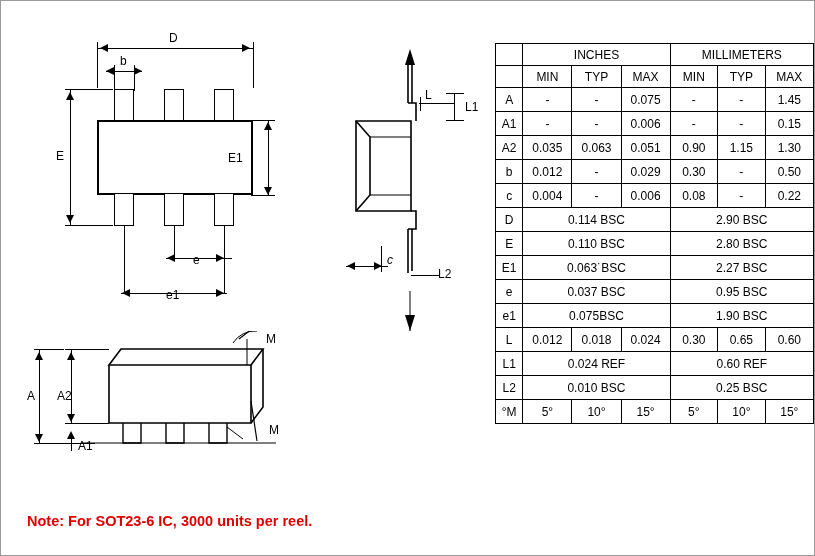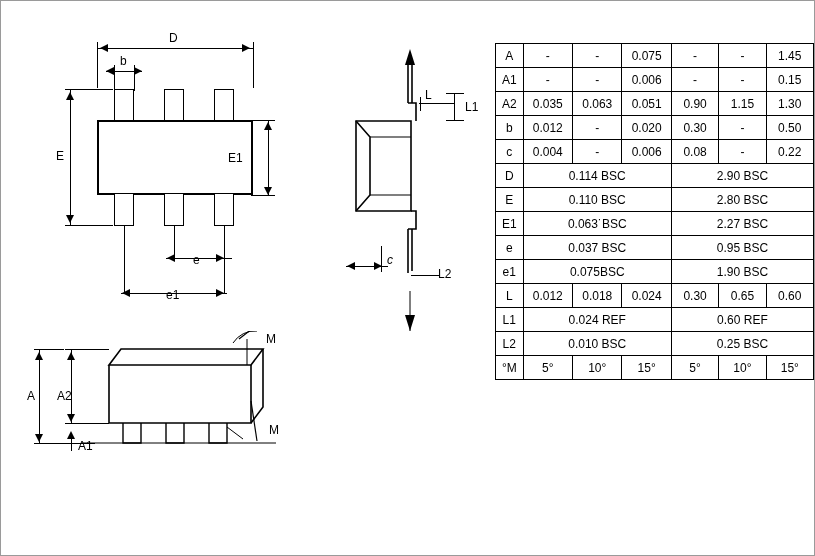--- a/index.html
+++ b/index.html
@@ -231,20 +231,34 @@
     <div class="line vline" style="left:70px; top:432px; height:18px;"></div>
     <div style="position:absolute; left:66px; top:430px; width:0;height:0;border-left:4px solid transparent;border-right:4px solid transparent;border-bottom:8px solid #000;"></div>
     <div class="lbl" style="left:77px; top:438px;">A1</div>
 
     <div class="lbl" style="left:265px; top:331px;">M</div>
     <div class="lbl" style="left:268px; top:422px;">M</div>
   </div>
 
   <table id="dim-table">
     <tbody id="table-body">
+        <tr class="head">
+          <td class="symcol blank"></td>
+          <td colspan="3">INCHES</td>
+          <td colspan="3">MILLIMETERS</td>
+        </tr>
+        <tr class="head">
+          <td class="symcol blank"></td>
+          <td class="vcol">MIN</td>
+          <td class="vcol">TYP</td>
+          <td class="vcol">MAX</td>
+          <td class="vcol">MIN</td>
+          <td class="vcol">TYP</td>
+          <td class="vcol">MAX</td>
+        </tr>
         <tr>
           <td class="symcol">A</td>
           <td class="vcol">-</td>
           <td class="vcol">-</td>
           <td class="vcol">0.075</td>
           <td class="vcol">-</td>
           <td class="vcol">-</td>
           <td class="vcol">1.45</td>
         </tr>
         <tr>
@@ -262,21 +276,21 @@
           <td class="vcol">0.063</td>
           <td class="vcol">0.051</td>
           <td class="vcol">0.90</td>
           <td class="vcol">1.15</td>
           <td class="vcol">1.30</td>
         </tr>
         <tr>
           <td class="symcol">b</td>
           <td class="vcol">0.012</td>
           <td class="vcol">-</td>
-          <td class="vcol">0.020</td>
+          <td class="vcol">0.029</td>
           <td class="vcol">0.30</td>
           <td class="vcol">-</td>
           <td class="vcol">0.50</td>
         </tr>
         <tr>
           <td class="symcol">c</td>
           <td class="vcol">0.004</td>
           <td class="vcol">-</td>
           <td class="vcol">0.006</td>
           <td class="vcol">0.08</td>
@@ -332,14 +346,15 @@
           <td class="vcol">5°</td>
           <td class="vcol">10°</td>
           <td class="vcol">15°</td>
           <td class="vcol">5°</td>
           <td class="vcol">10°</td>
           <td class="vcol">15°</td>
         </tr>
       </tbody>
   </table>
 
+  <div id="note">Note: For SOT23-6 IC, 3000 units per reel.</div>
 
 </div>
 
 </body></html>

